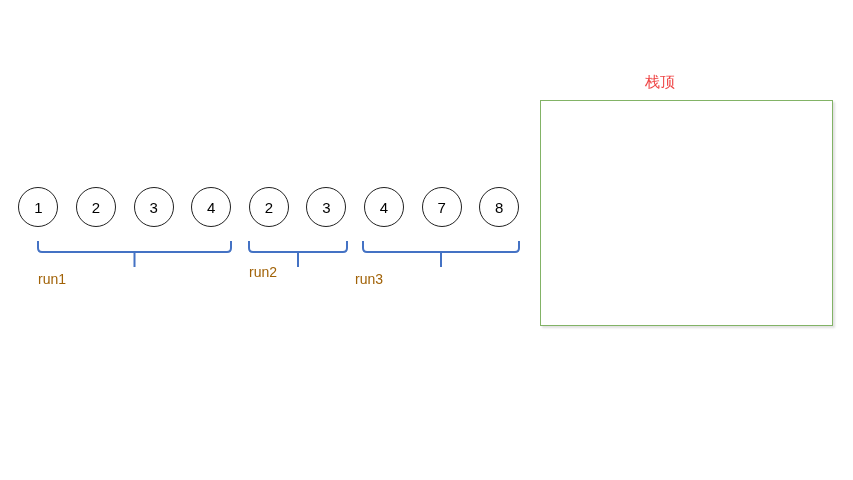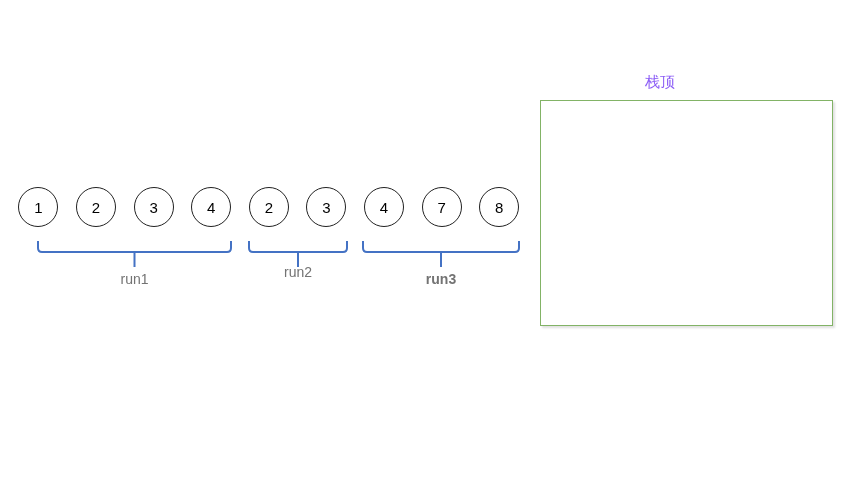--- a/index.html
+++ b/index.html
@@ -31,44 +31,44 @@
     font-size: 15px;
     color: #000000;
     line-height: 1;
   }
   .bracket-svg {
     position: absolute;
     overflow: visible;
   }
   .run-label {
     position: absolute;
-    text-align: center;
+    text-align: left;
     font-size: 14px;
-    color: #737373;
+    color: #a16207;
     line-height: 1.2;
   }
   .stack-box {
     position: absolute;
     left: 540px;
     top: 100px;
     width: 293px;
     height: 226px;
     background: #ffffff;
     border: 1px solid #82B366;
     box-sizing: border-box;
     box-shadow: 2px 2px 2px rgba(0,0,0,0.12);
   }
   .stack-label {
     position: absolute;
     left: 560px;
     top: 73px;
     width: 200px;
     text-align: center;
     font-size: 15px;
-    color: #8b5cf6;
+    color: #ef4444;
     line-height: 1.2;
   }
 </style>
 </head>
 <body>
 
 <div class="canvas">
   <div id="circles">
       <div class="circle" style="left: 18.4px; top: 187px; border-color: rgb(33, 33, 33);">
         <span>1</span>
@@ -103,17 +103,17 @@
         <path d="M1,0 L1,7 Q1,11 5,11 L190,11 Q194,11 194,7 L194,0 M97.5,11 L97.5,26" fill="none" stroke="#4472C4" stroke-width="2"></path>
       </svg>
       <div class="run-label" style="left: 38px; width: 193px; top: 271px;">run1</div>
       <svg class="bracket-svg" width="100" height="27" style="left: 248px; top: 241px;">
         <path d="M1,0 L1,7 Q1,11 5,11 L95,11 Q99,11 99,7 L99,0 M50,11 L50,26" fill="none" stroke="#4472C4" stroke-width="2"></path>
       </svg>
       <div class="run-label" style="left: 249px; width: 98px; top: 264px;">run2</div>
       <svg class="bracket-svg" width="158" height="27" style="left: 362px; top: 241px;">
         <path d="M1,0 L1,7 Q1,11 5,11 L153,11 Q157,11 157,7 L157,0 M79,11 L79,26" fill="none" stroke="#4472C4" stroke-width="2"></path>
       </svg>
-      <div class="run-label" style="left: 363px; width: 156px; top: 271px; font-weight: bold;">run3</div>
+      <div class="run-label" style="left: 355px; width: 156px; top: 271px;">run3</div>
     </div>
   <div class="stack-label">栈顶</div>
   <div class="stack-box" style="border-color: rgb(130, 179, 102);"></div>
 </div>
 
 </body></html>

